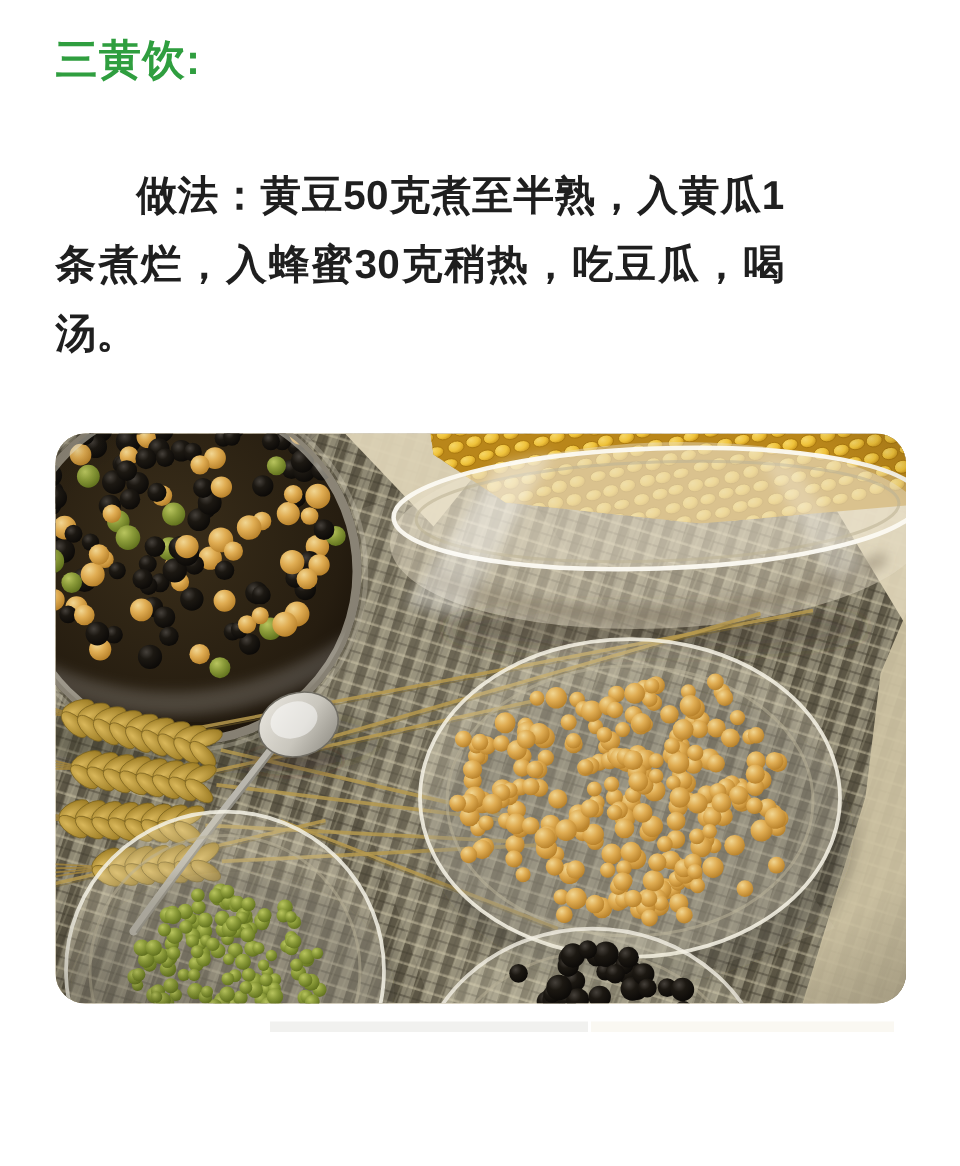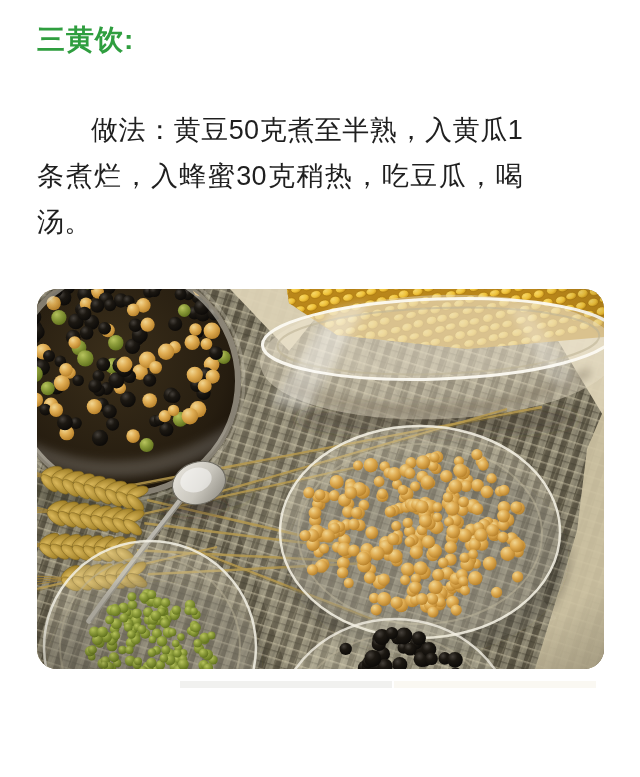--- a/index.html
+++ b/index.html
@@ -6,21 +6,21 @@
   body{
     width:640px;height:777px;overflow:hidden;background:#ffffff;
     font-family:"Liberation Sans","DejaVu Sans",sans-serif;
   }
   .page{box-sizing:border-box;width:559px;height:777px;padding:20px 36px 0 37px;background:#ffffff;}
   .heading{
     margin:0 0 47px 0;font-size:28px;line-height:40px;font-weight:bold;letter-spacing:1px;
   }
   .para{
     margin:0 0 44px 0;font-size:27px;line-height:46px;letter-spacing:0.2px;
-    text-align:justify;text-justify:inter-character;text-indent:2em;
+    text-align:justify;text-justify:inter-character;text-indent:2em;font-weight:bold;
   }
   .para.last{margin-bottom:43px;}
   .photo{
     margin:0;width:567px;height:380px;border-radius:20px;overflow:hidden;
     background:#cfc5a8;position:relative;
   }
   .photo svg{display:block;width:567px;height:380px;}
   .below{position:relative;height:19px;}
   .frag{position:absolute;top:12px;height:7px;}
   .frag-a{left:143px;width:212px;background:#f1f1ef;}

